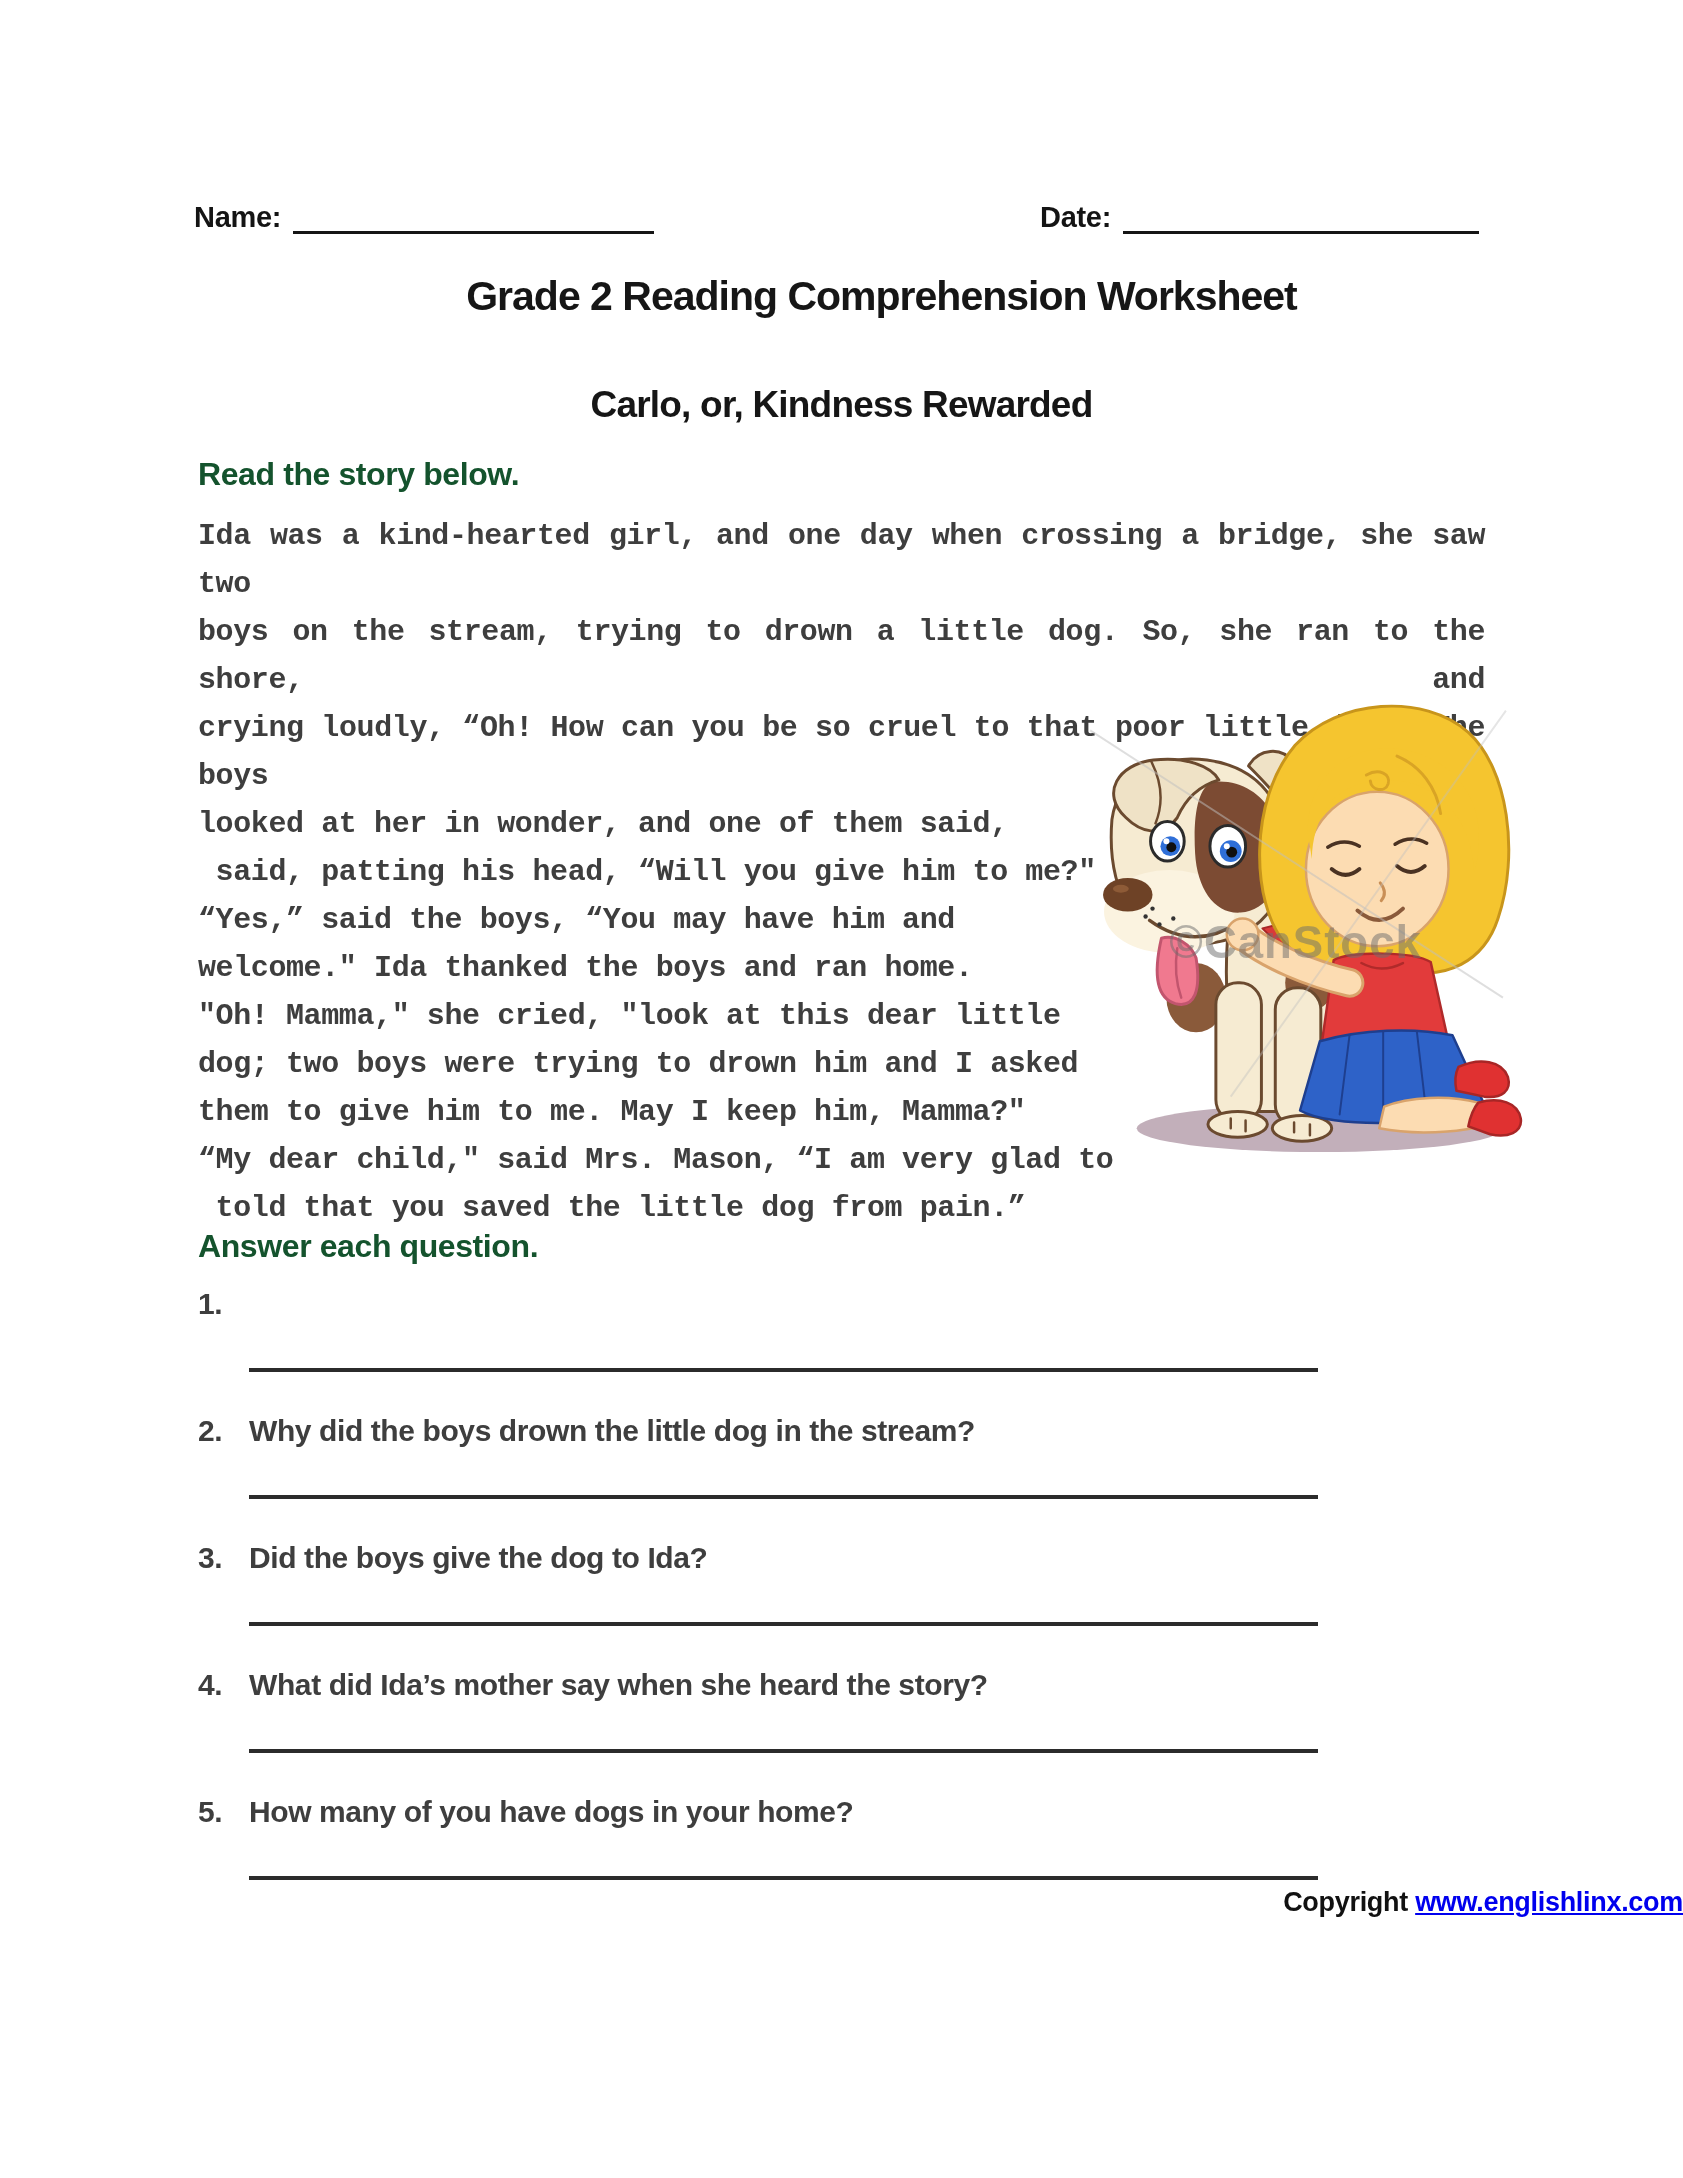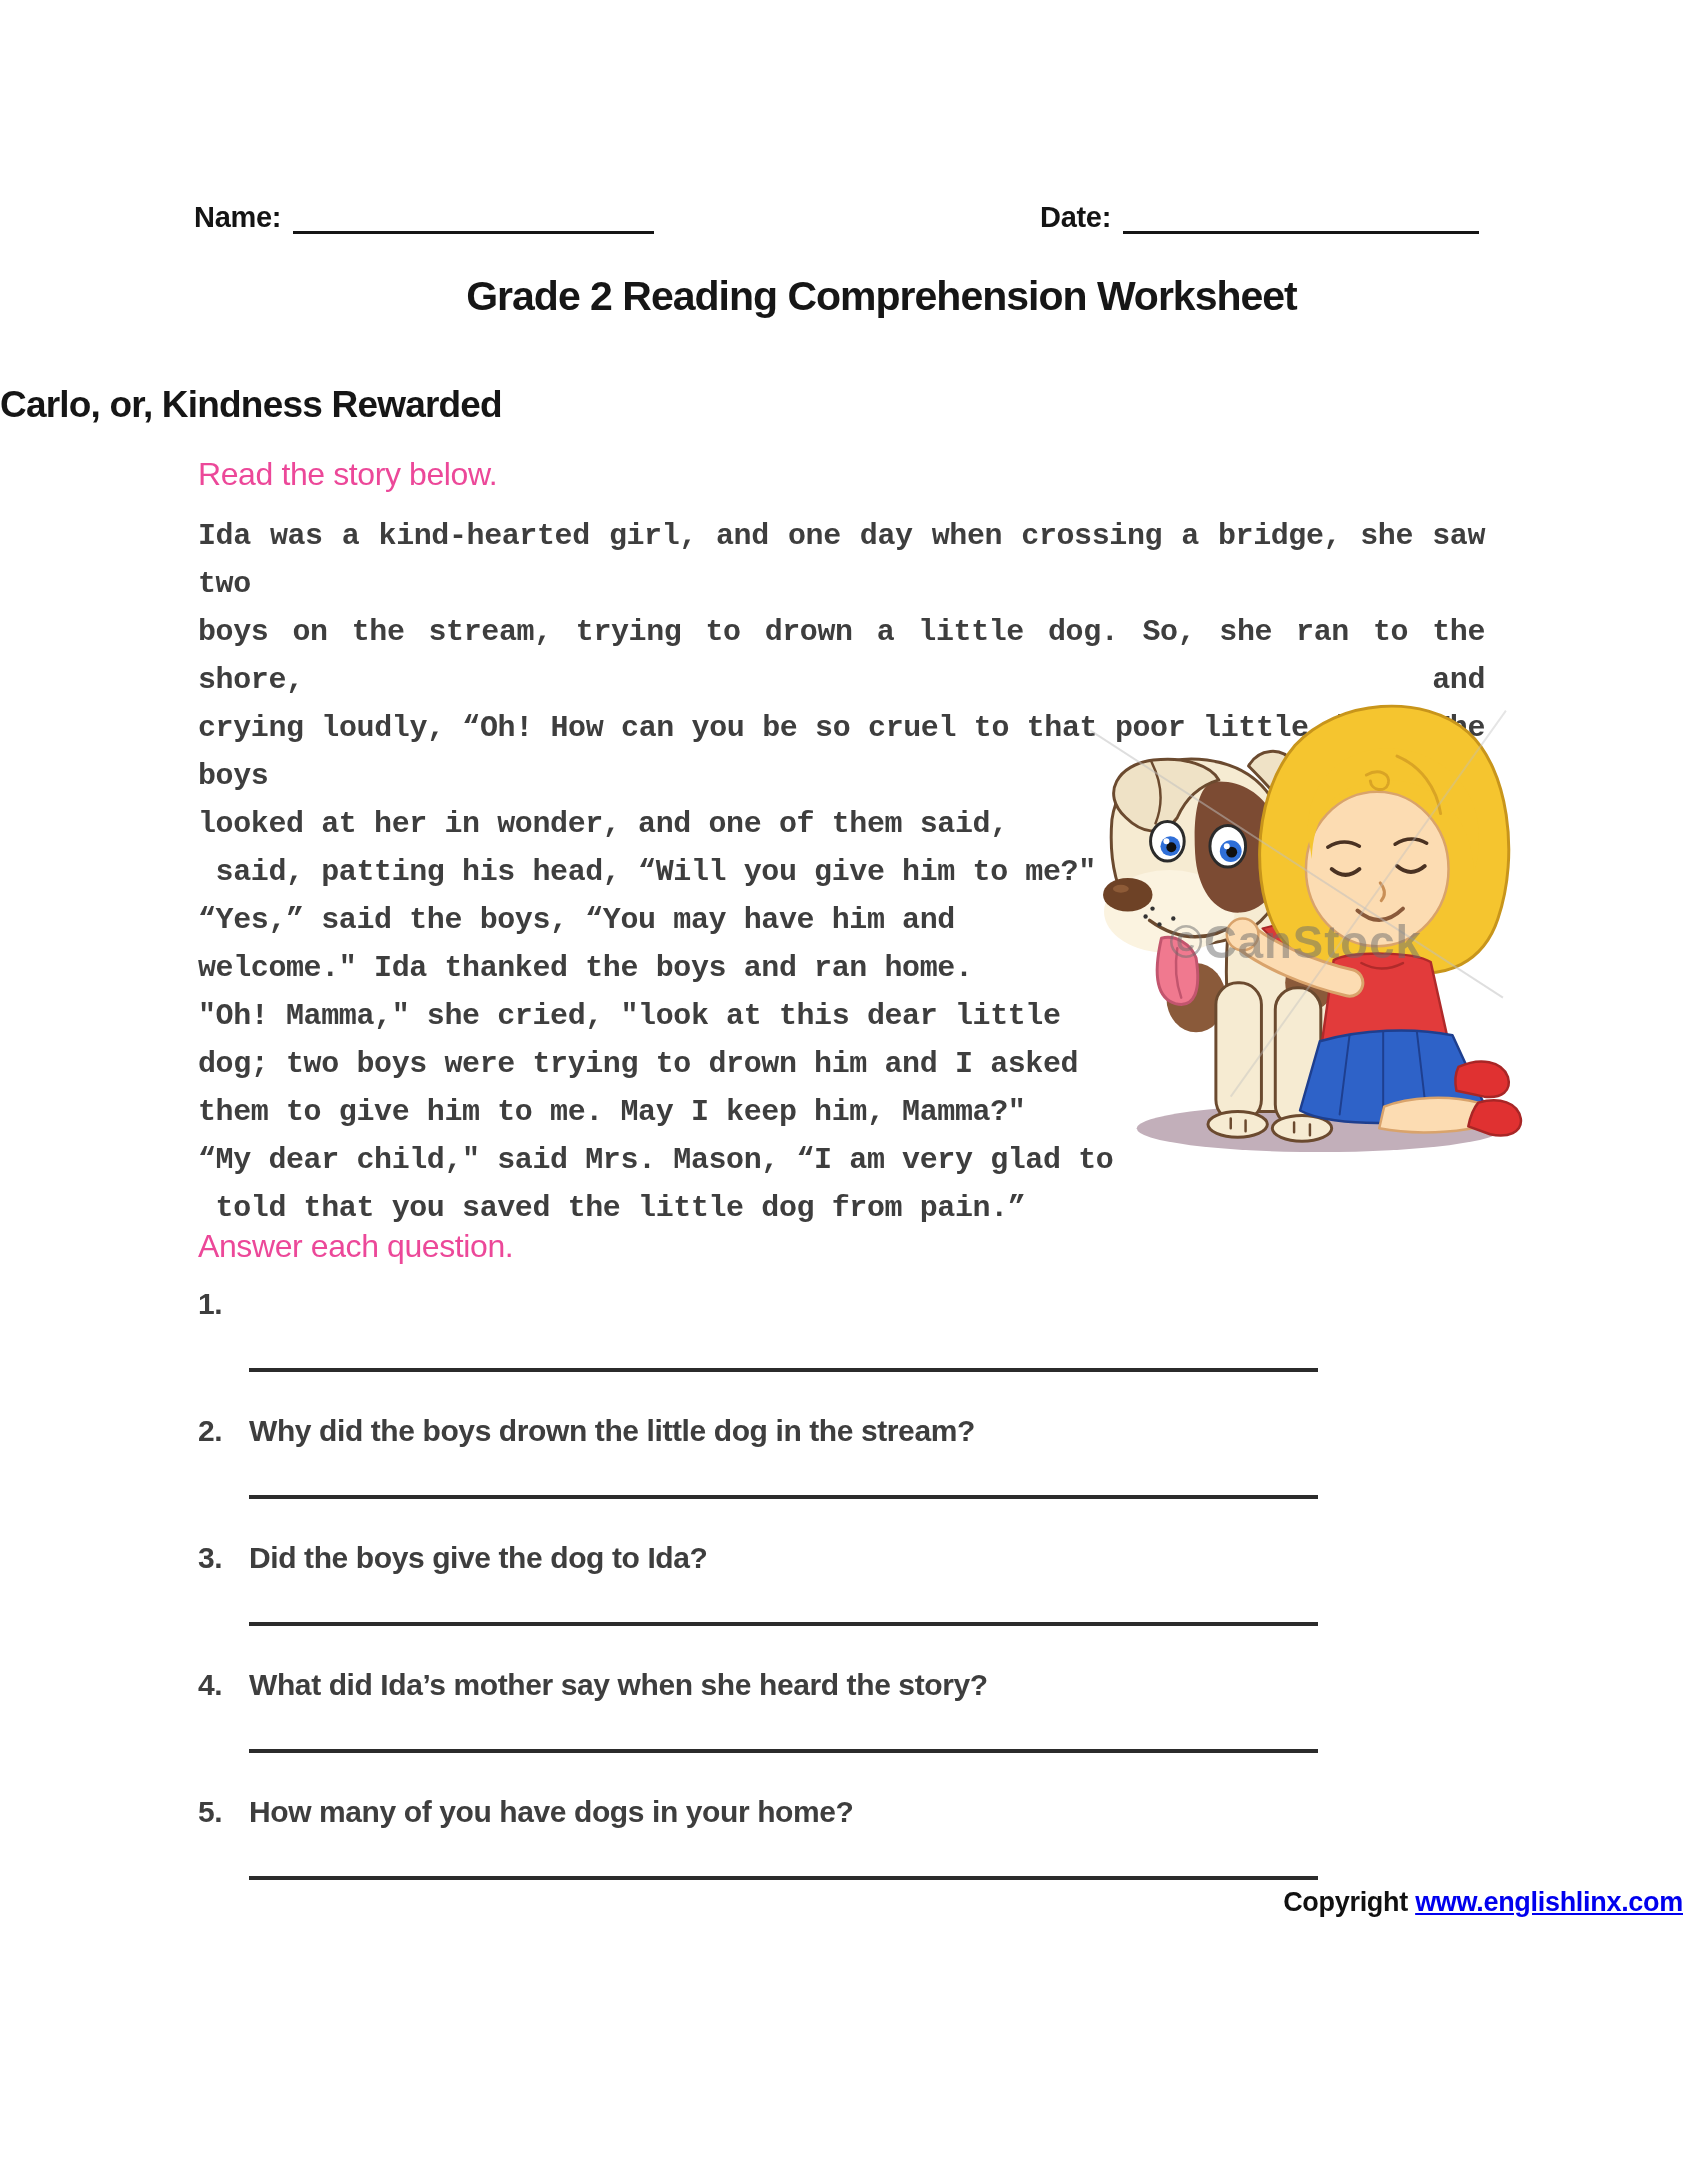--- a/index.html
+++ b/index.html
@@ -9,24 +9,24 @@
   
   .field{position:absolute;top:201px;font-size:29px;font-weight:700;color:#141414;letter-spacing:-0.3px;}
   .field-name{left:194px;}
   .field-date{left:1040px;}
   .uline{display:inline-block;height:26px;border-bottom:3px solid #151515;margin-left:12px;vertical-align:bottom;}
   .uline-name{width:361px;}
   .uline-date{width:356px;}
 
   
   .title{position:absolute;top:273px;left:0;width:100%;text-align:center;font-size:41px;font-weight:700;color:#161616;letter-spacing:-1px;padding-left:40px;}
-  .subtitle{position:absolute;top:384px;left:0;width:100%;font-size:37px;font-weight:700;color:#161616;letter-spacing:-0.8px;}
+  .subtitle{position:absolute;top:384px;left:0;width:100%;text-align:center;font-size:37px;font-weight:700;color:#161616;letter-spacing:-0.8px;}
 
   
-  .teal-heading{position:absolute;left:198px;font-size:32px;font-weight:400;color:#ec4899;letter-spacing:-0.4px;}
+  .teal-heading{position:absolute;left:198px;font-size:32px;font-weight:700;color:#14532d;letter-spacing:-0.4px;}
   .read-heading{top:456px;}
   .answer-heading{top:1228px;}
 
   
   .story{position:absolute;left:198px;top:512px;width:1287px;font-size:30px;line-height:48px;font-weight:700;color:#3E3E3E;letter-spacing:-0.4px;}
   .story .line{white-space:pre;font-family:Liberation Mono, monospace;}
   .story .line:nth-child(-n+3){white-space:normal;text-align:justify;text-align-last:justify;}
 
   
   .illustration{position:absolute;left:1082px;top:671px;width:441px;height:490px;}

